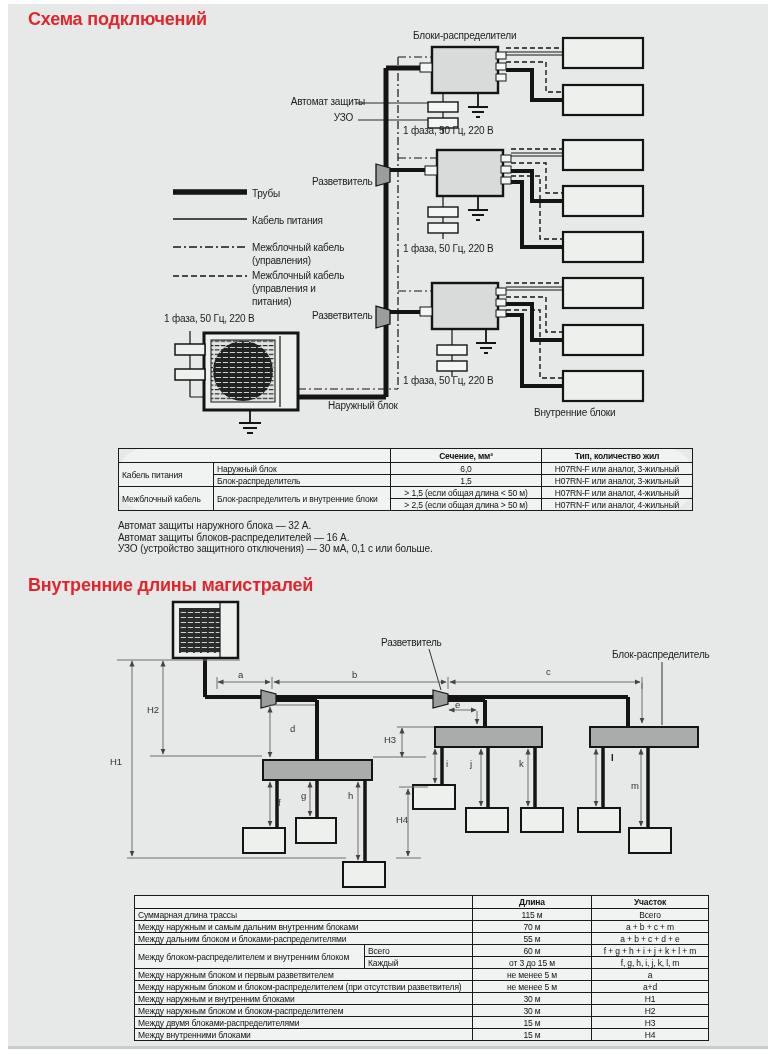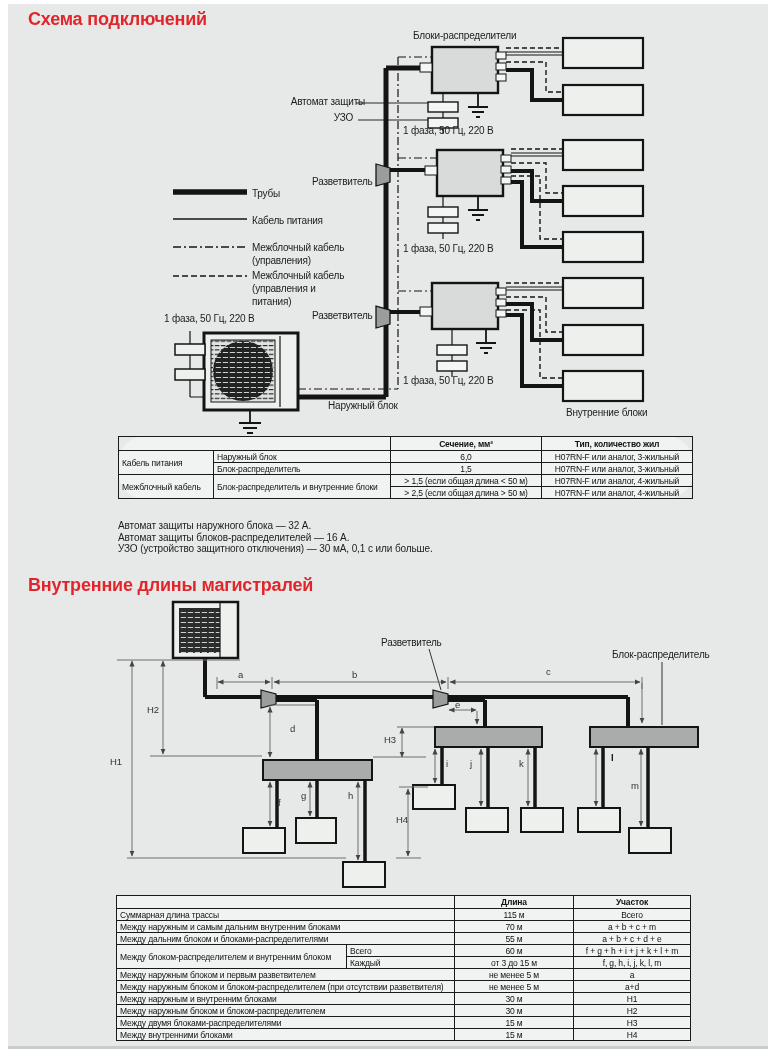--- a/index.html
+++ b/index.html
@@ -232,35 +232,35 @@
   <div class="lbl" style="left:413px;top:29px;">Блоки-распределители</div>
   <div class="lbl r" style="left:262px;top:95px;width:103px;">Автомат защиты</div>
   <div class="lbl r" style="left:250px;top:111px;width:103px;">УЗО</div>
   <div class="lbl" style="left:403px;top:124px;">1 фаза, 50 Гц, 220 В</div>
   <div class="lbl" style="left:403px;top:242px;">1 фаза, 50 Гц, 220 В</div>
   <div class="lbl" style="left:403px;top:374px;">1 фаза, 50 Гц, 220 В</div>
   <div class="lbl" style="left:164px;top:312px;">1 фаза, 50 Гц, 220 В</div>
   <div class="lbl" style="left:312px;top:175px;">Разветвитель</div>
   <div class="lbl" style="left:312px;top:309px;">Разветвитель</div>
   <div class="lbl" style="left:328px;top:399px;">Наружный блок</div>
-  <div class="lbl" style="left:566px;top:406px;">Внутренние блоки</div>
+  <div class="lbl" style="left:534px;top:406px;">Внутренние блоки</div>
 
   <div class="lbl" style="left:252px;top:187px;">Трубы</div>
   <div class="lbl" style="left:252px;top:214px;">Кабель питания</div>
   <div class="lbl" style="left:252px;top:241px;">
     <span>Межблочный кабель</span><br>
     <span>(управления)</span>
   </div>
   <div class="lbl" style="left:252px;top:269px;">
     <span>Межблочный кабель</span><br>
     <span>(управления и</span><br>
     <span>питания)</span>
   </div>
 
-  <table class="spec" style="left:118px;top:436px;width:574px;border-radius:27px;">
+  <table class="spec" style="left:118px;top:448px;width:574px;border-radius:27px;">
     <colgroup>
         <col style="width:95px">
         <col style="width:177px">
         <col style="width:151px">
         <col style="width:151px">
       </colgroup>
     <tbody>
         <tr style="height:14px;">
       <th colspan="2"></th>
       <th>Сечение, мм²</th>
@@ -309,21 +309,21 @@
   <div class="dim" style="left:446px;top:758px;">i</div>
   <div class="dim" style="left:470px;top:758px;">j</div>
   <div class="dim" style="left:519px;top:758px;">k</div>
   <div class="dim b" style="left:611px;top:752px;">l</div>
   <div class="dim" style="left:631px;top:780px;">m</div>
   <div class="dim" style="left:110px;top:756px;">H1</div>
   <div class="dim" style="left:147px;top:704px;">H2</div>
   <div class="dim" style="left:384px;top:734px;">H3</div>
   <div class="dim" style="left:396px;top:814px;">H4</div>
 
-  <table class="spec" style="left:116px;top:895px;width:574px;">
+  <table class="spec" style="left:134px;top:895px;width:574px;">
     <colgroup>
         <col style="width:230px">
         <col style="width:108px">
         <col style="width:119px">
         <col style="width:117px">
       </colgroup>
     <tbody>
         <tr style="height:13px;">
       <th colspan="2"></th>
       <th>Длина</th>

